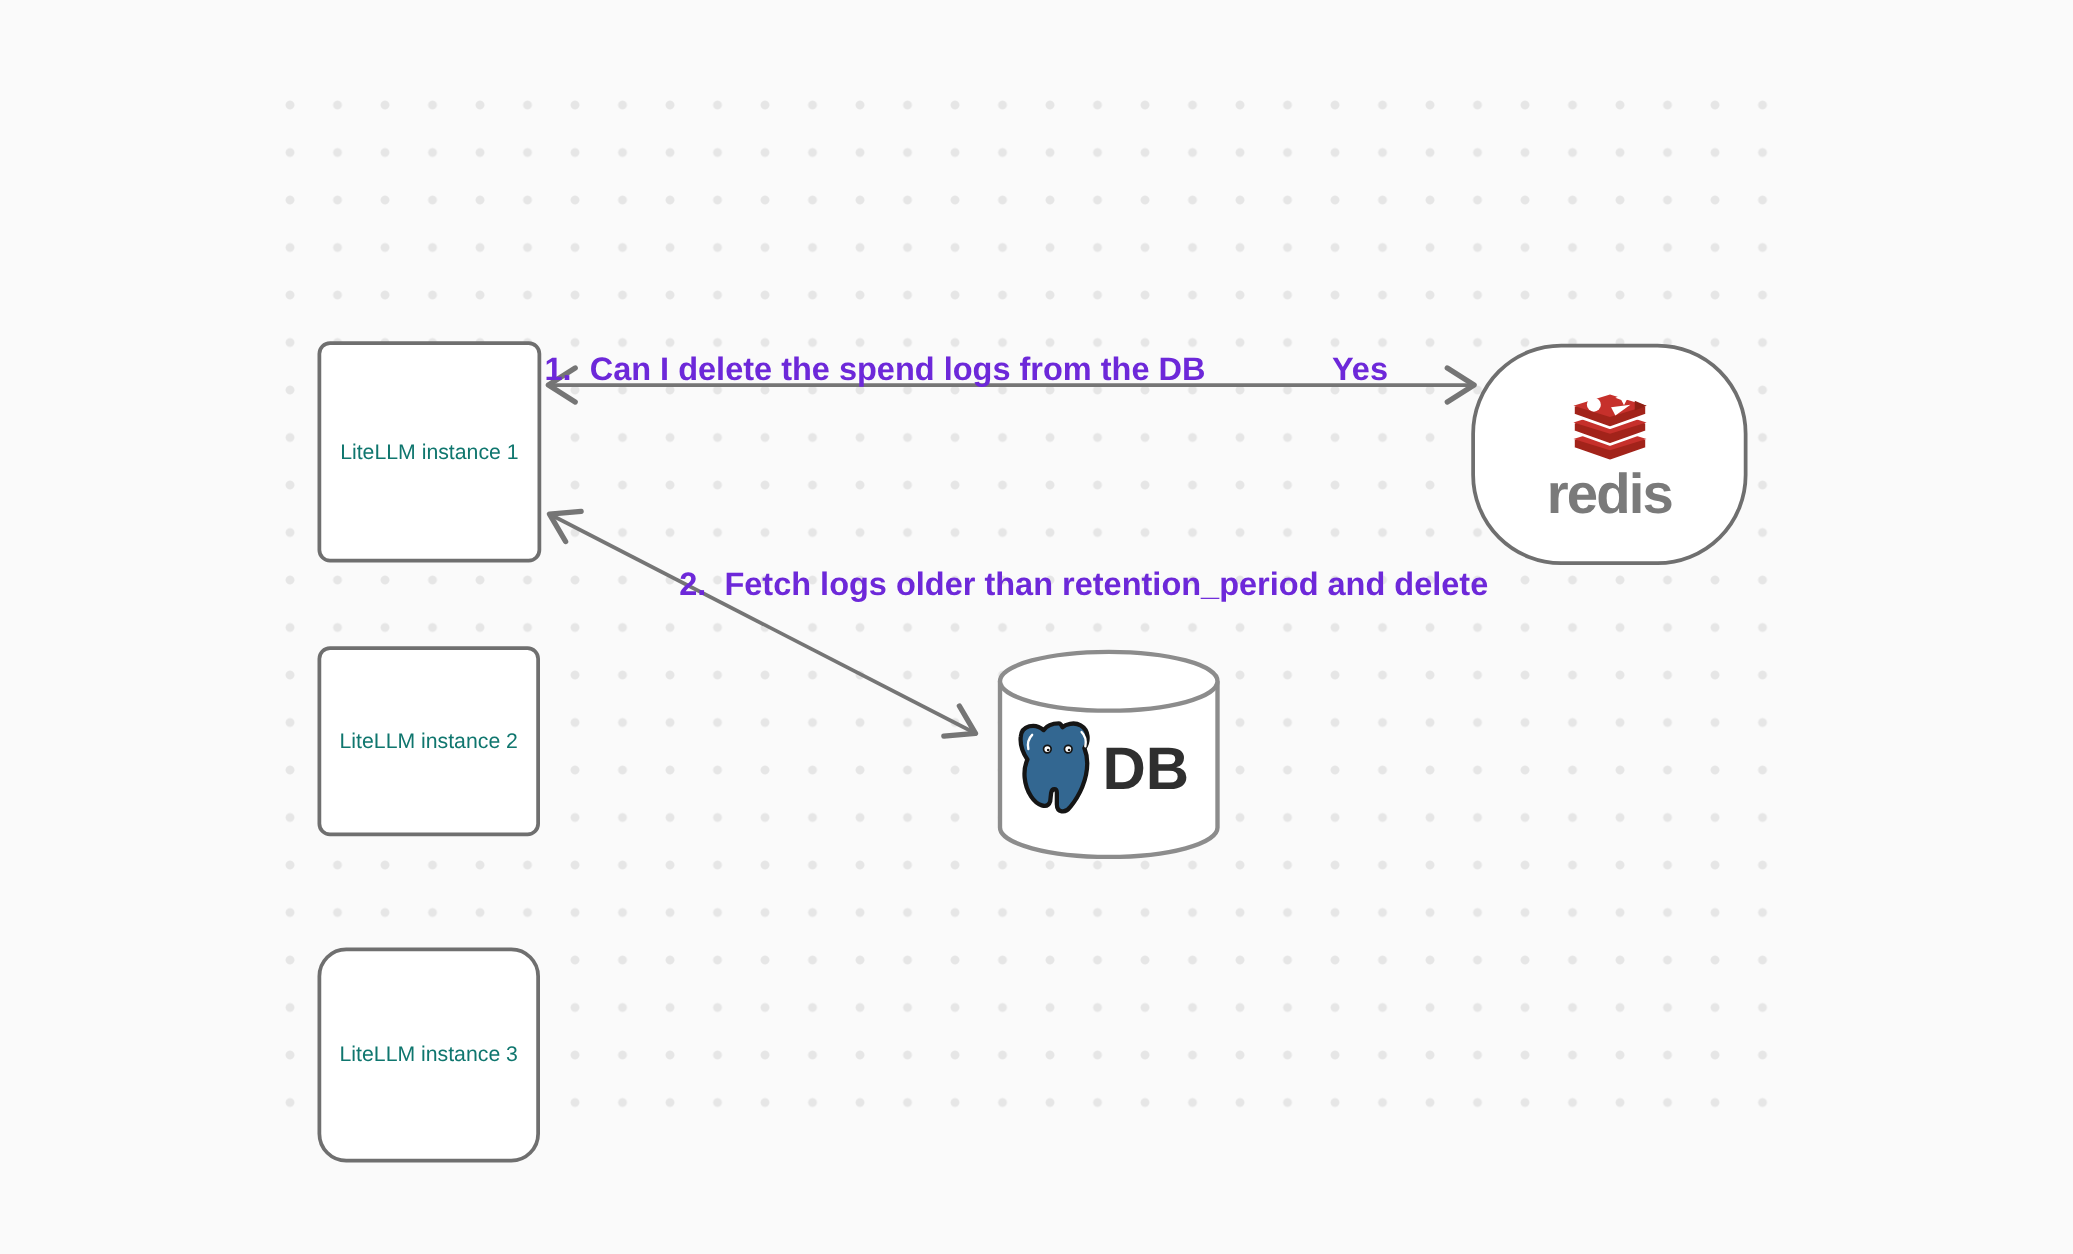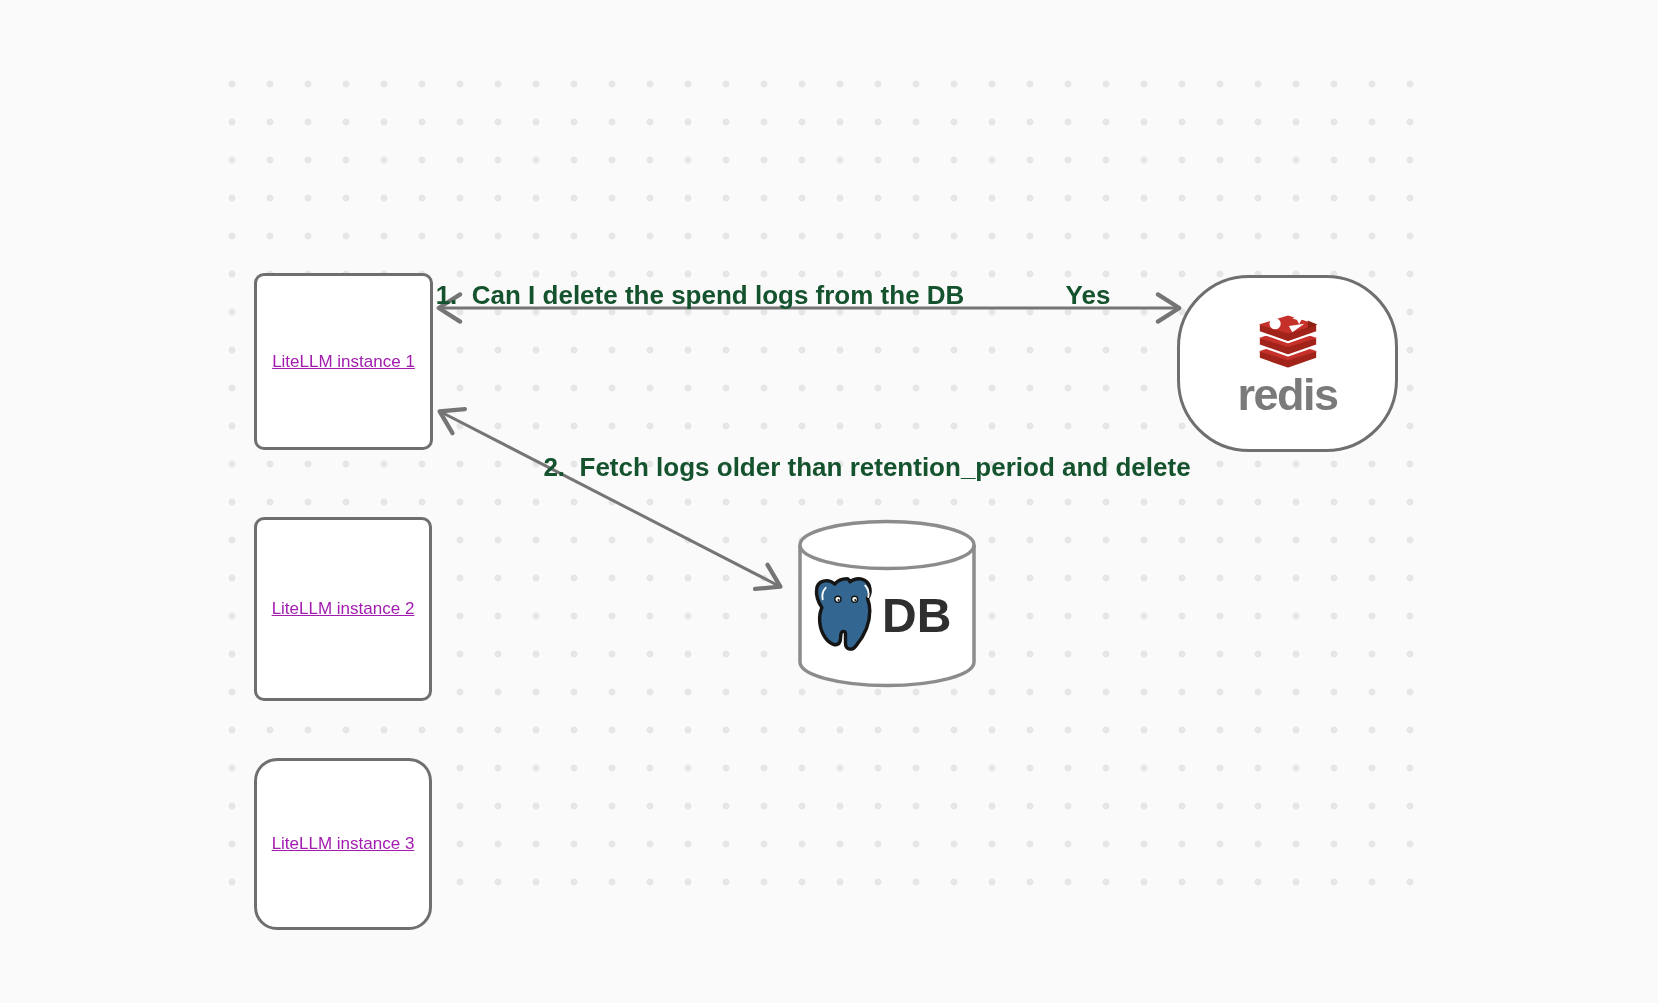--- a/index.html
+++ b/index.html
@@ -12,43 +12,43 @@
   .dot-grid{
     position:absolute;left:213px;top:65px;width:1220px;height:838px;
     background-image:radial-gradient(circle at 19px 19px,#e6e6e6 3.1px,rgba(230,230,230,0) 3.9px);
     background-size:38px 38px;
   }
   
   .node{
     position:absolute;background:#ffffff;border:3px solid #6f6f6f;border-radius:10px;
     box-sizing:border-box;display:flex;align-items:center;justify-content:center;
   }
-  .node-label{font-size:17px;color:#a21caf;white-space:pre;text-decoration:underline;}
+  .node-label{font-size:17px;color:#0f766e;white-space:pre;}
   #inst1{left:254px;top:273px;width:179px;height:177px;}
-  #inst2{left:254px;top:517px;width:178px;height:184px;}
+  #inst2{left:254px;top:517px;width:178px;height:152px;}
   #inst3{left:254px;top:758px;width:178px;height:172px;border-radius:23px;}
 
   
   #redis-node{
     left:1177px;top:275px;width:221px;height:177px;border-radius:72px;
     flex-direction:column;justify-content:center;gap:2px;
   }
   .redis-wordmark{
     font-size:45px;font-weight:bold;color:#7a7a7a;letter-spacing:-1.5px;line-height:1;
     margin-top:-1px;
   }
 
   
   svg.arrows{position:absolute;left:0;top:0;}
   .edge-line{stroke:#757575;stroke-width:3;}
 
   
   .edge-label{
     position:absolute;transform:translate(-50%,-50%);
-    font-size:26px;font-weight:bold;color:#14532d;white-space:pre;line-height:1.1;
+    font-size:26px;font-weight:bold;color:#6d28d9;white-space:pre;line-height:1.1;
   }
   #edge1-label{left:700px;top:295px;}
   #edge1-reply{left:1088px;top:295px;}
   #edge2-label{left:855px;top:467px;margin-left:12px;}
 
   
   #db-cylinder{position:absolute;left:797px;top:515px;}
   .db-content{
     position:absolute;left:809px;top:573px;width:156px;height:86px;
     display:flex;align-items:center;justify-content:flex-start;

